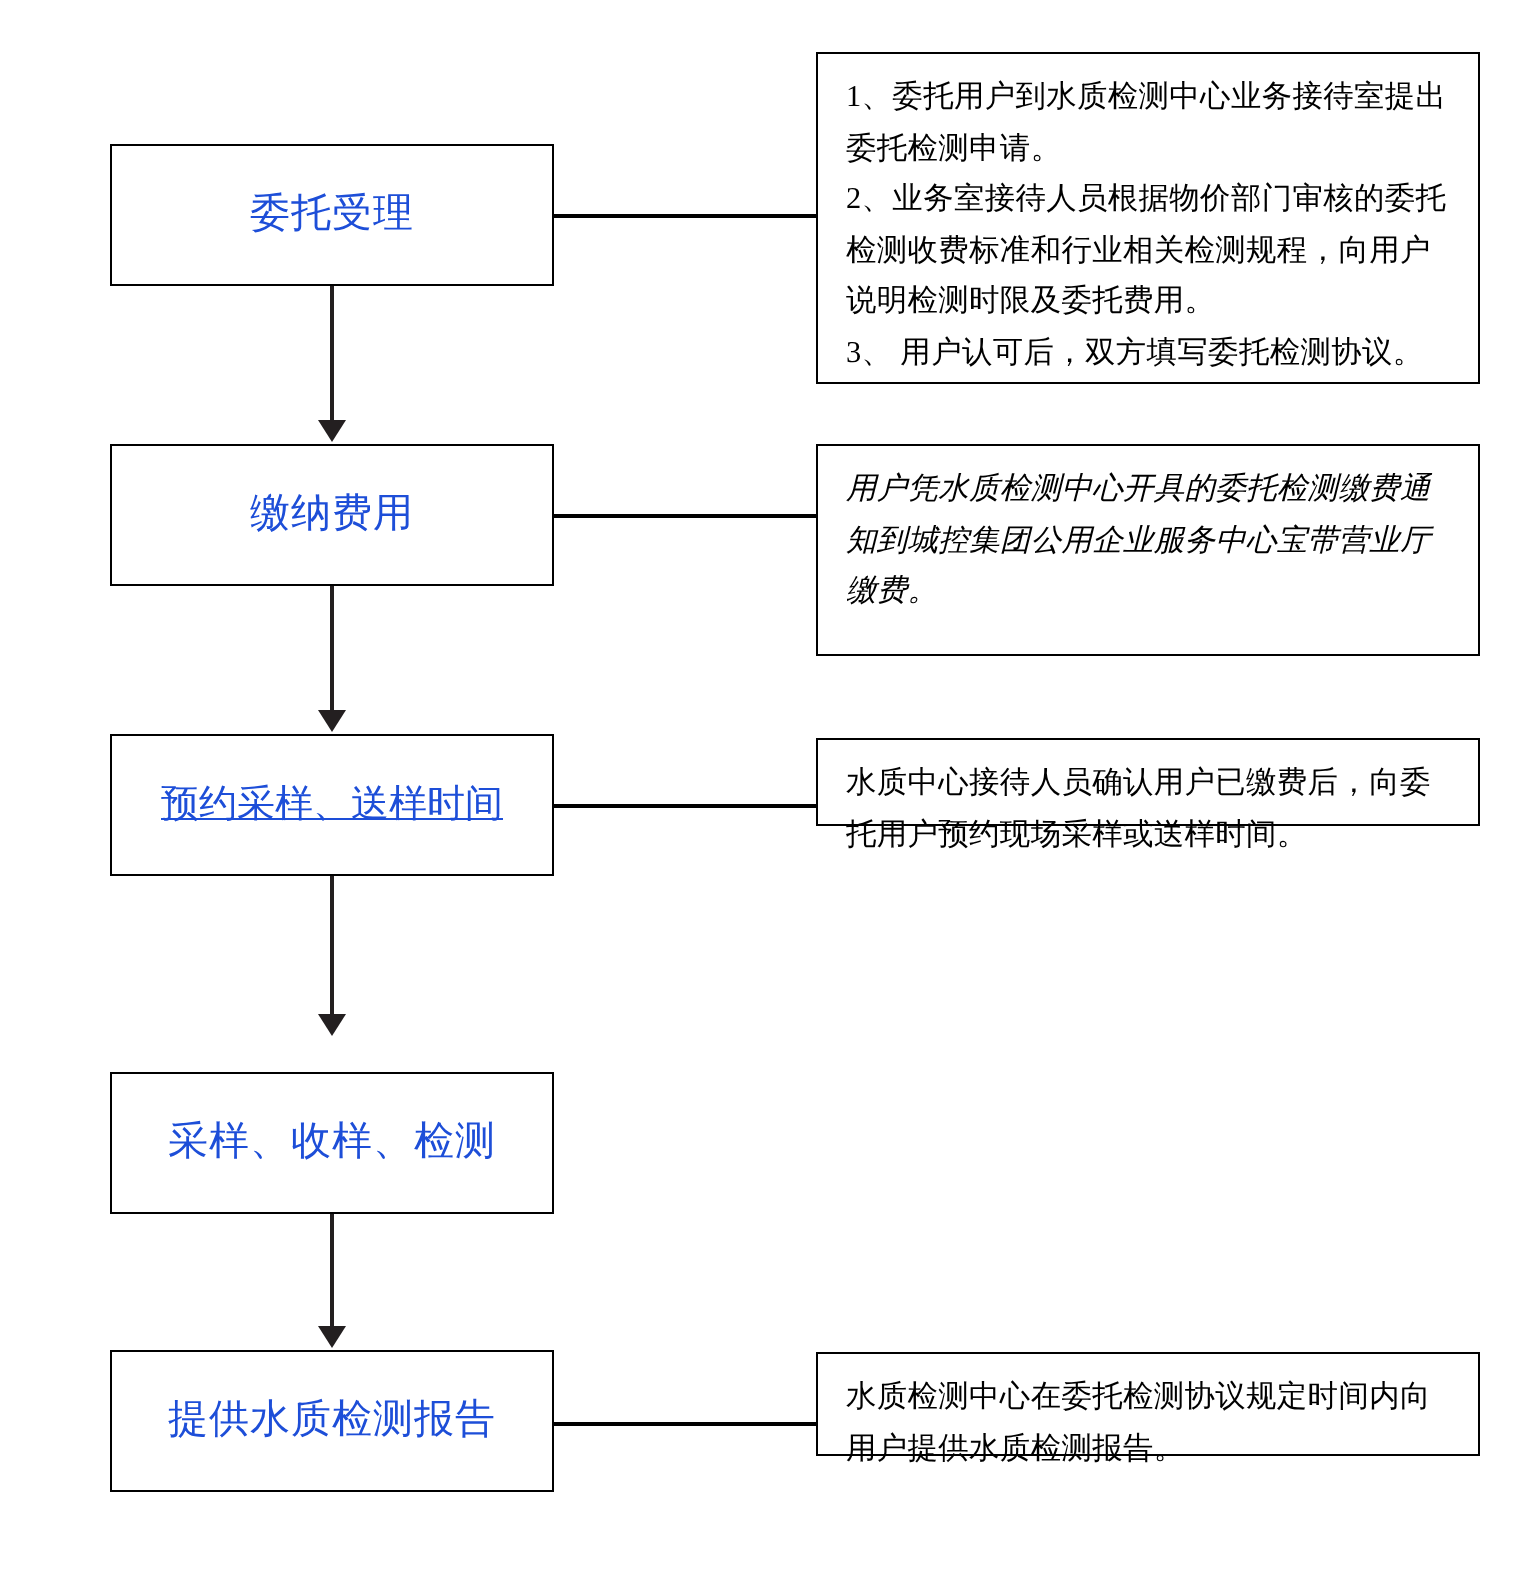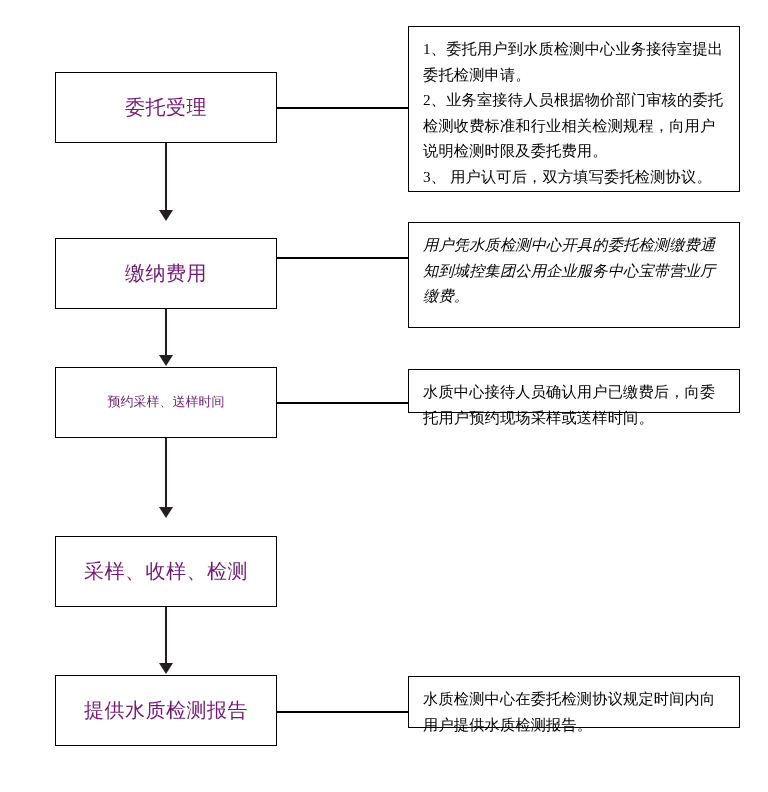--- a/index.html
+++ b/index.html
@@ -35,24 +35,24 @@
     display: flex;
     align-items: center;
     justify-content: center;
     z-index: 3;
   }
   .proc-label {
     font-family: "Liberation Sans", "DejaVu Sans", sans-serif;
     font-size: 20px;
     line-height: 1.15;
     letter-spacing: 0.5px;
-    color: #701a75;
+    color: #1d4ed8;
     white-space: nowrap;
   }
-  .proc-label.sm { font-size: 13px; letter-spacing: 0px; }
+  .proc-label.sm { font-size: 19px; letter-spacing: 0px; text-decoration: underline; }
 
   
   .note-box {
     position: absolute;
     left: 408px;
     width: 332px;
     box-sizing: border-box;
     border: 1.6px solid #000000;
     background: #ffffff;
     padding: 9px 12px 9px 14px;
@@ -113,21 +113,21 @@
 
   <div class="h-line" style="top:107px;"></div>
   <div class="h-line" style="top:257px;"></div>
   <div class="h-line" style="top:402px;"></div>
   <div class="h-line" style="top:711px;"></div>
 
   <div class="proc-box" style="top:72px;">
     <span class="proc-label">委托受理</span>
   </div>
 
-  <div class="proc-box" style="top:238px;">
+  <div class="proc-box" style="top:222px;">
     <span class="proc-label">缴纳费用</span>
   </div>
 
   <div class="proc-box" style="top:367px;">
     <span class="proc-label sm">预约采样、送样时间</span>
   </div>
 
   <div class="proc-box" style="top:519px;margin-top:17px;">
     <span class="proc-label">采样、收样、检测</span>
   </div>

